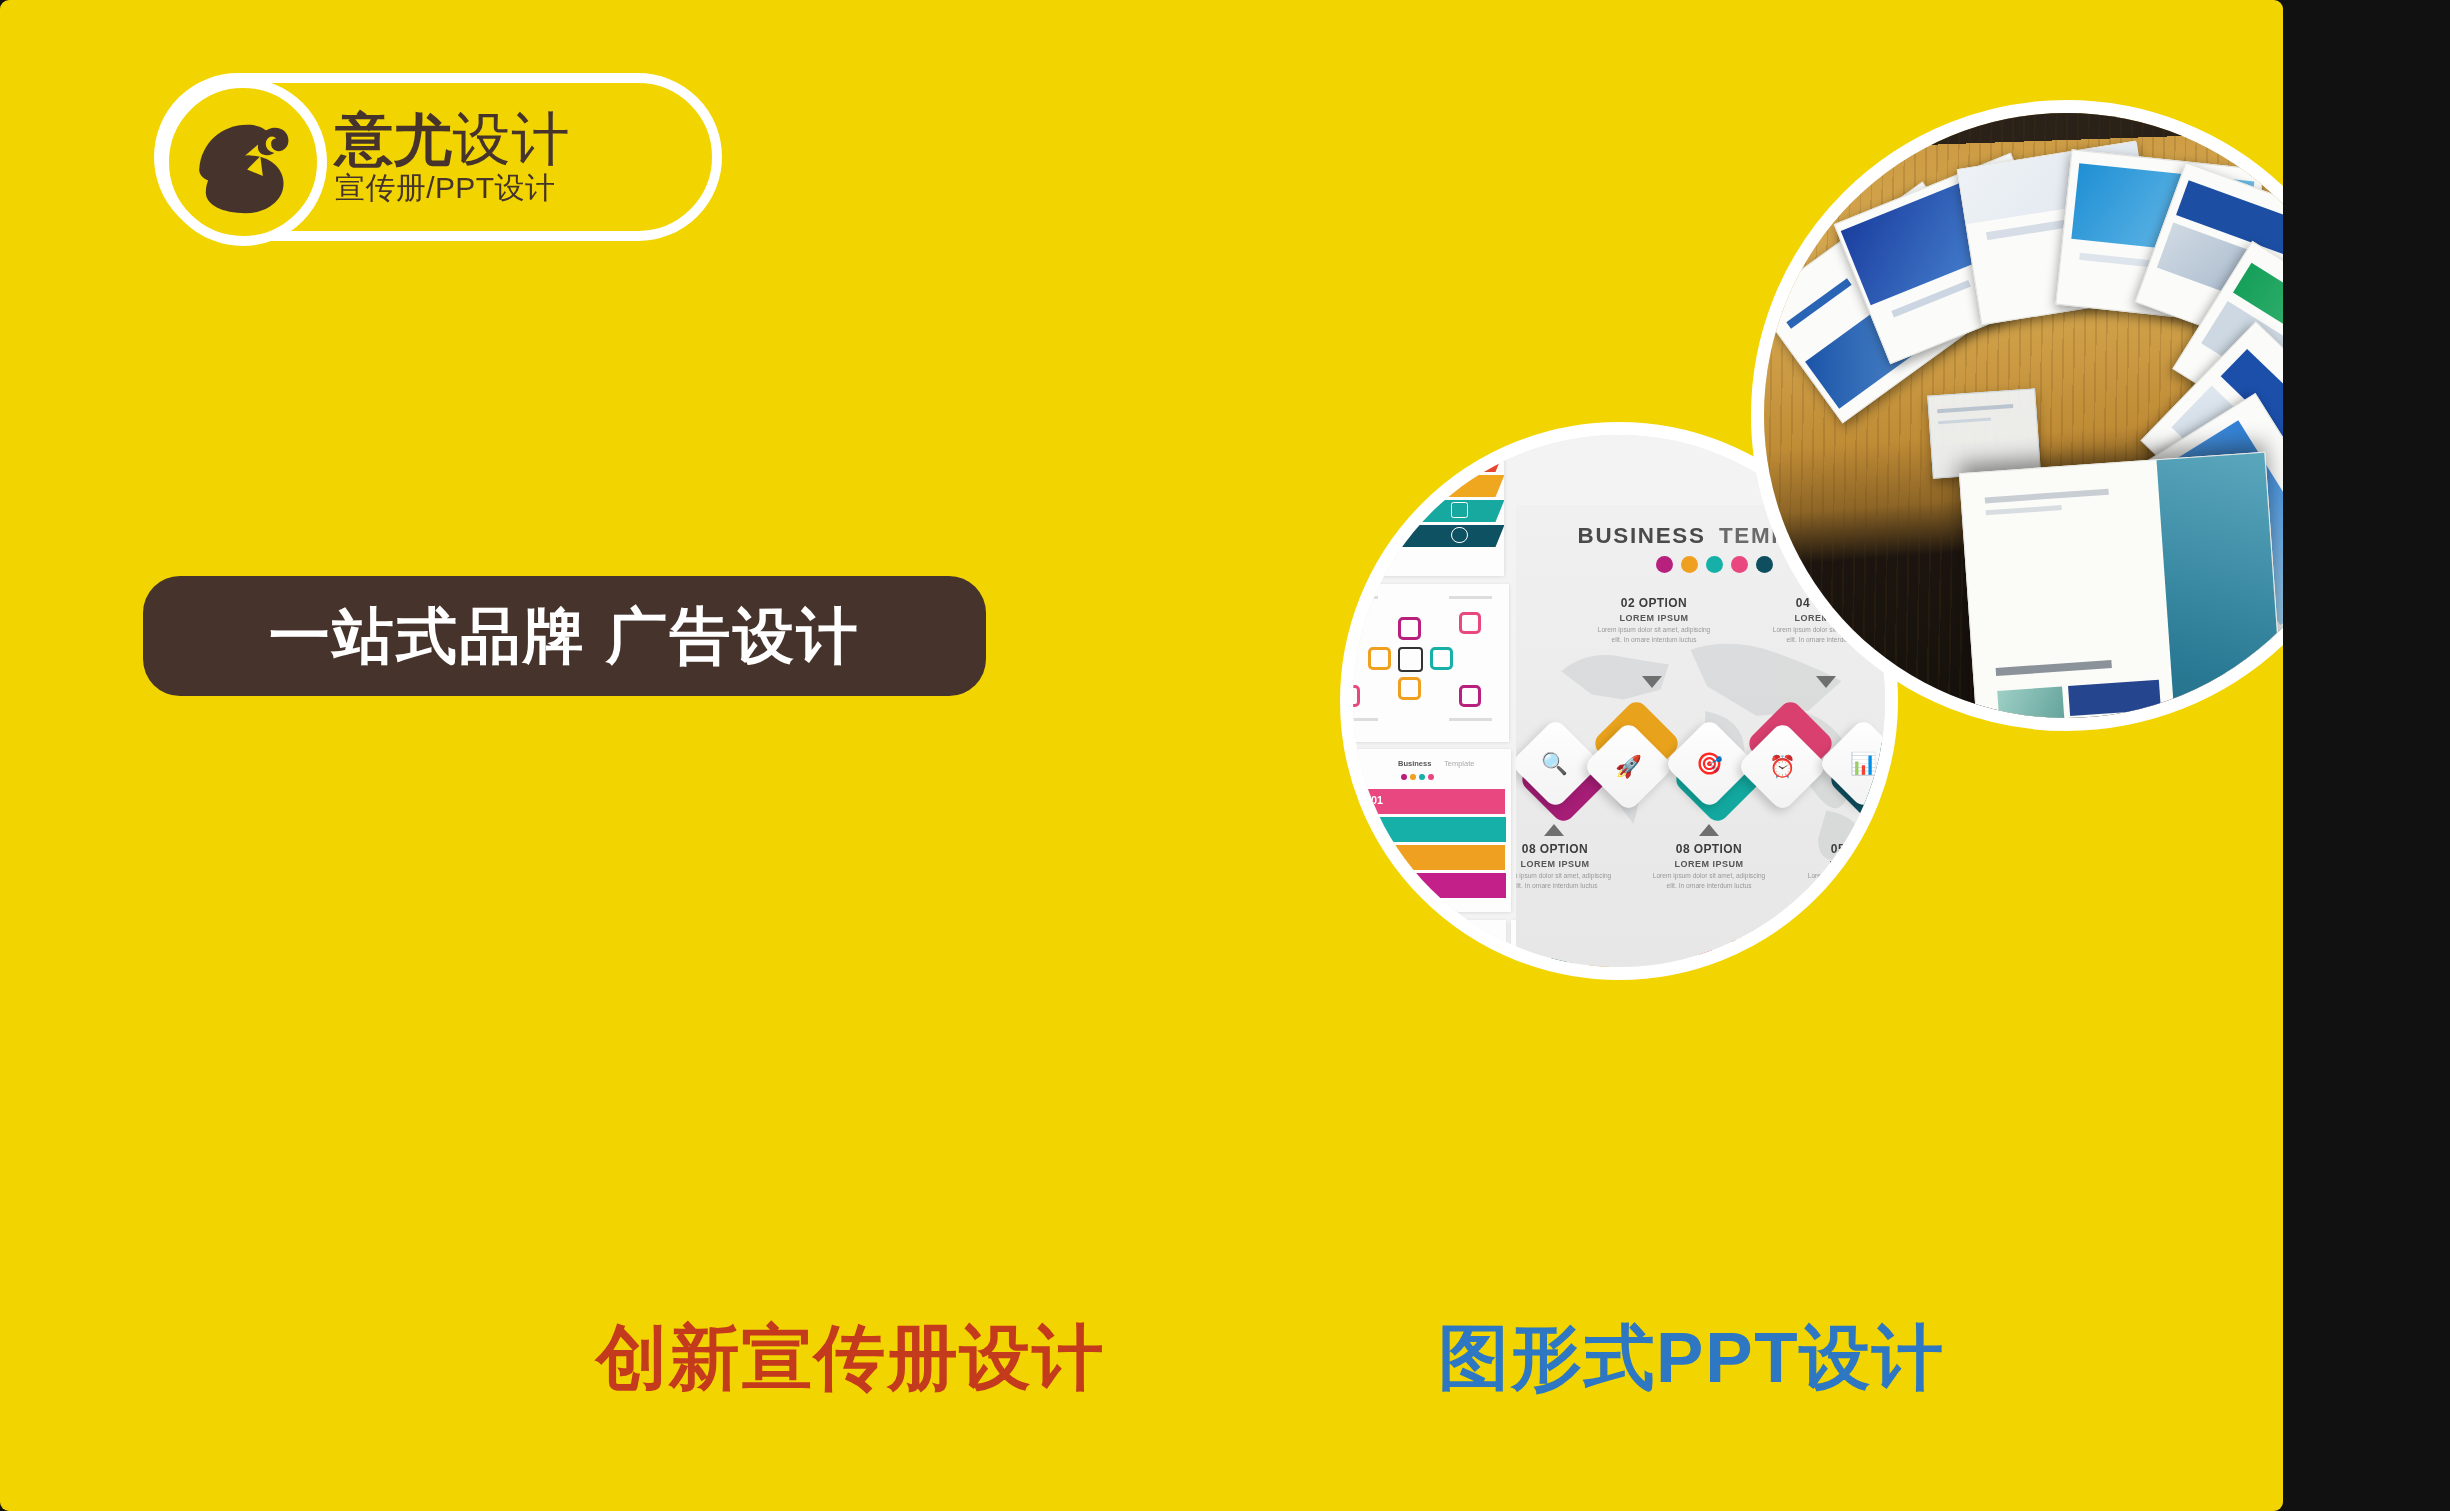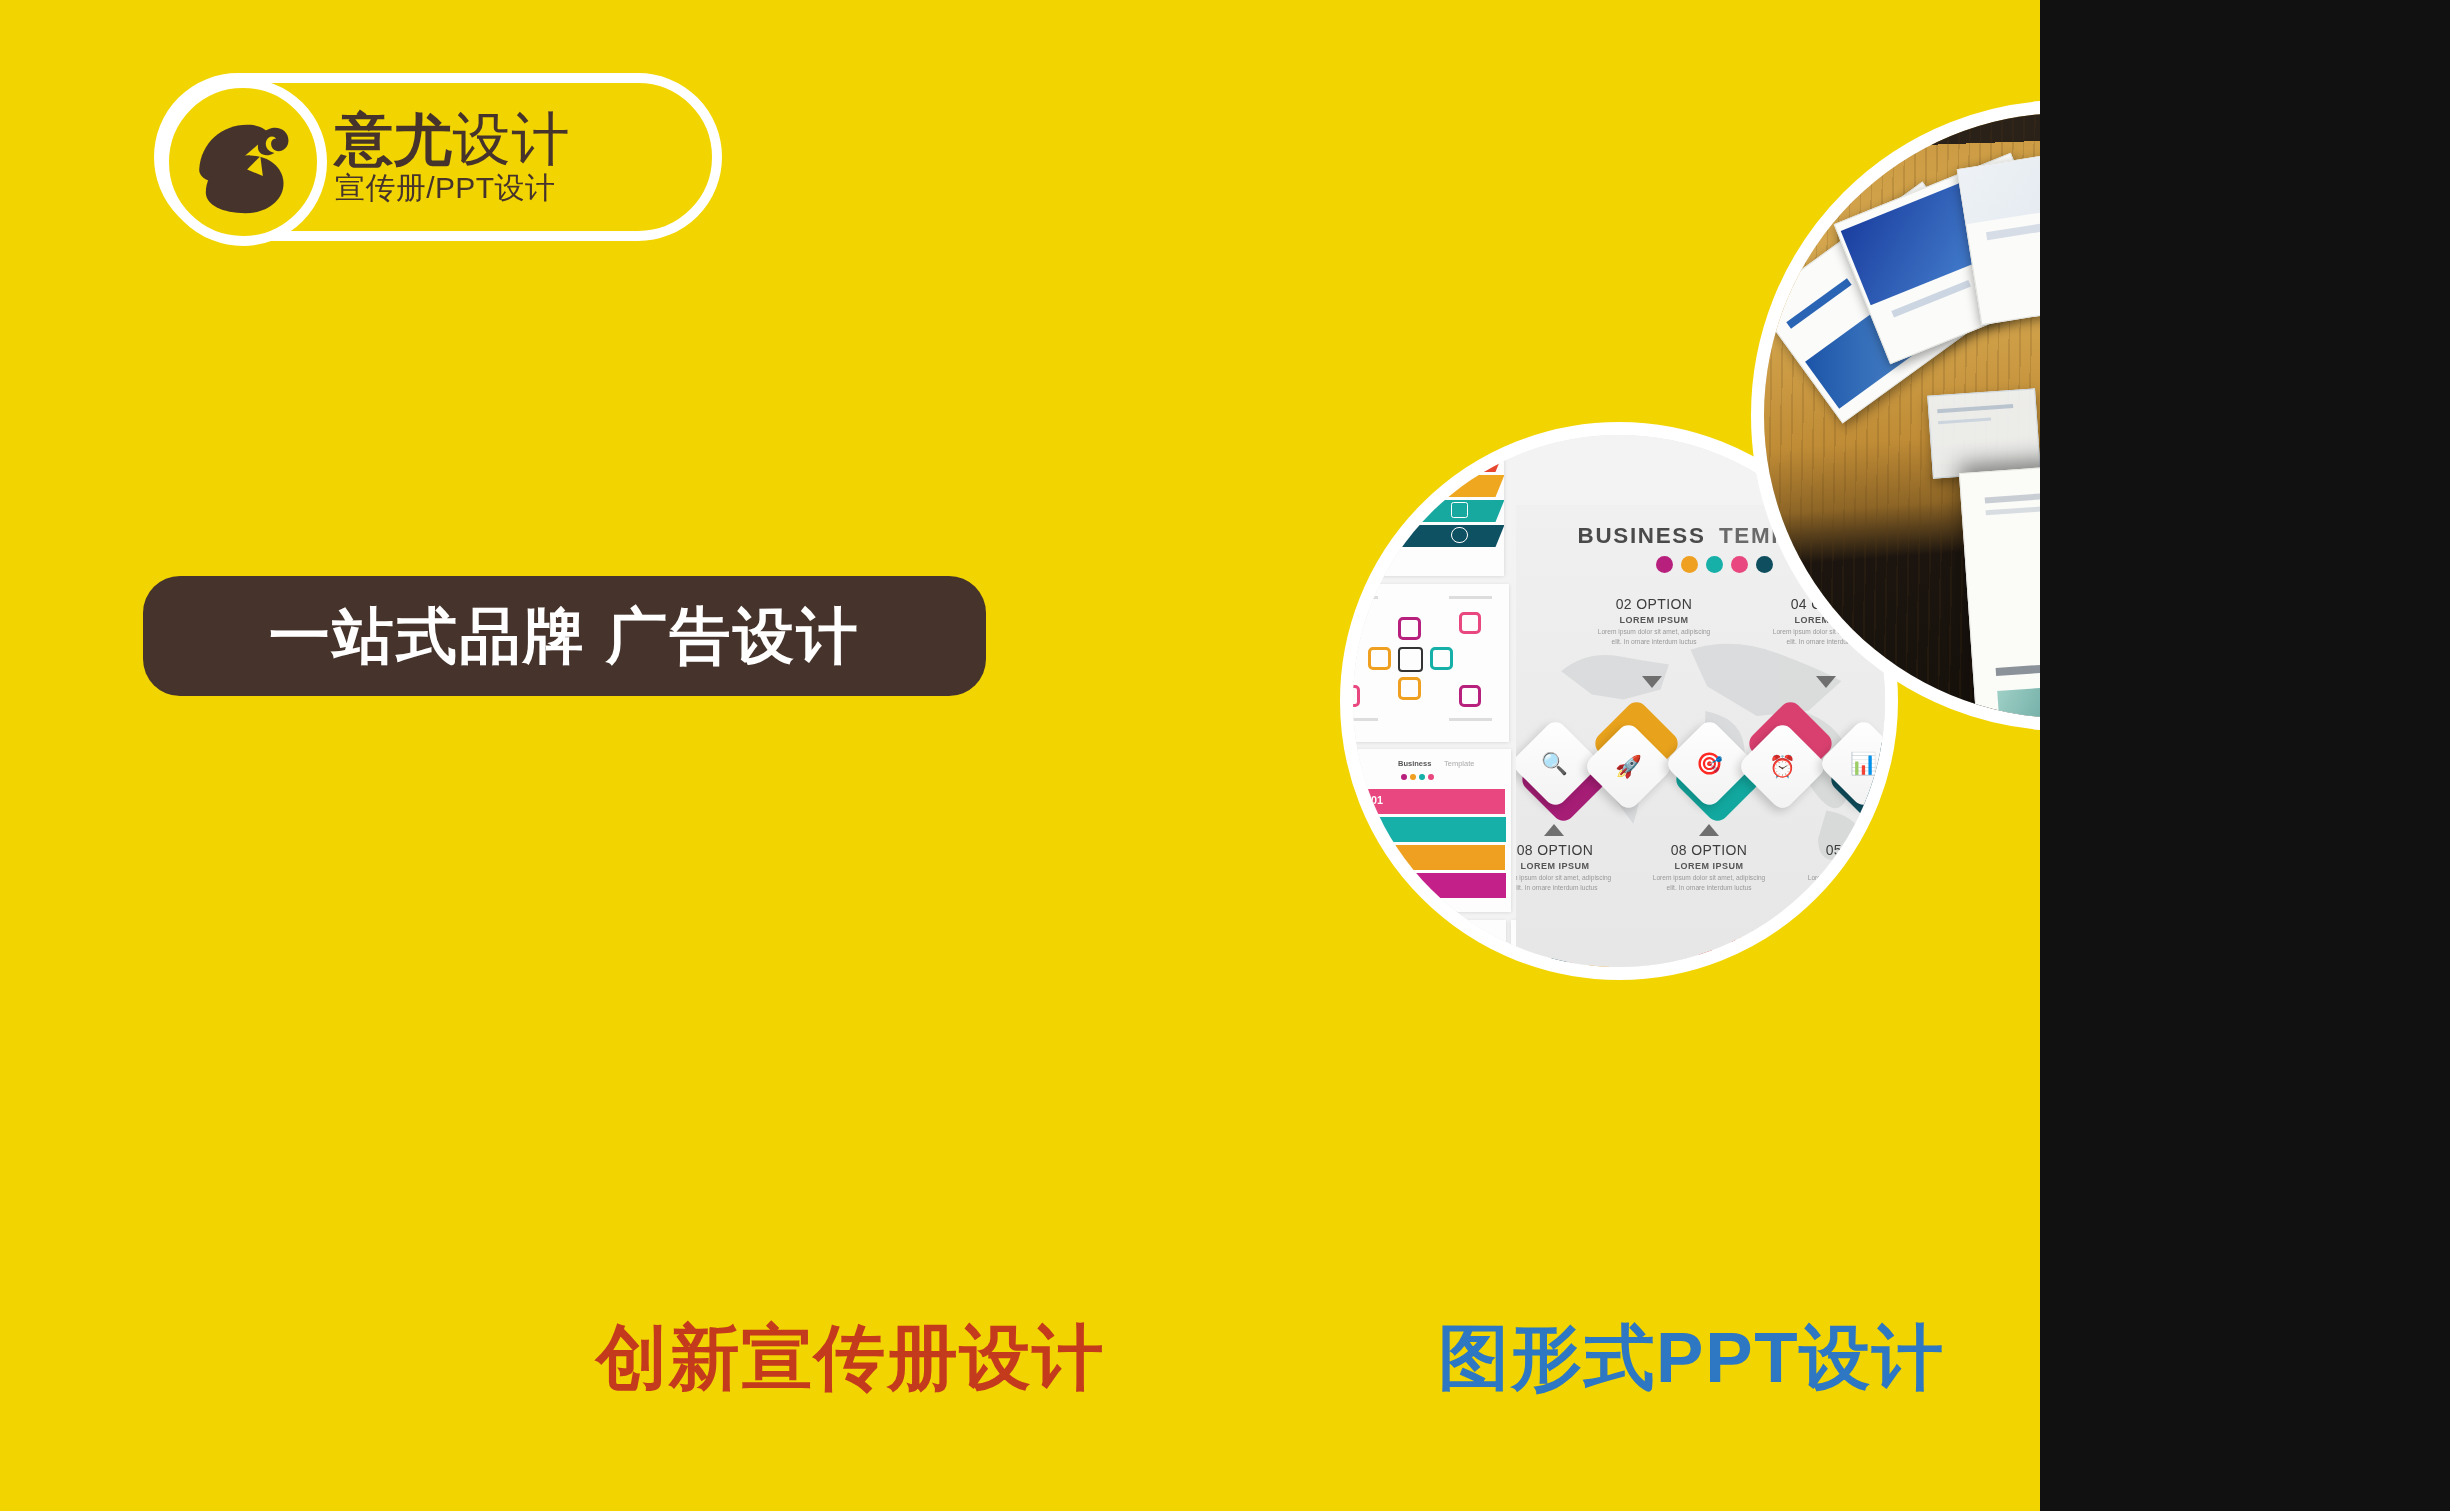--- a/index.html
+++ b/index.html
@@ -1,20 +1,21 @@
 <!DOCTYPE html>
 <html style="font-size:13.3px"><head>
 <meta charset="utf-8">
 <style>
   html,body{margin:0;padding:0;background:#111;}
   *{box-sizing:border-box;}
   .stage{
-    position:relative;width:2040px;height:1511px;overflow:hidden;
+    position:relative;width:2283px;height:1511px;overflow:hidden;
     background:#F2D500;
     font-family:"Liberation Sans","DejaVu Sans",sans-serif;
+    border-radius:9px;
   }
 
   
   .logo-box{
     position:absolute;left:154px;top:73px;width:568px;height:168px;
     border:10.8px solid #FFFFFF;border-radius:84px;
     display:flex;align-items:center;
   }
   .logo-mark{
     position:absolute;left:-5px;top:-5px;width:168px;height:168px;
@@ -102,21 +103,21 @@
     position:absolute;top:18px;left:0;width:100%;text-align:center;
     font-size:22.4px;font-weight:bold;color:#4a4a4a;letter-spacing:1.7px;
   }
   .ppt-title .t2{color:#6a6a6a;margin-left:13.3px;}
   .dotrow{position:absolute;top:51px;left:0;width:100%;display:flex;justify-content:center;gap:7.5px;}
   .dotrow b{display:block;width:17.4px;height:17.4px;border-radius:50%;}
   .worldmap{
     position:absolute;left:11.6px;top:108px;width:373px;height:274px;opacity:.22;
   }
   .opt{position:absolute;text-align:center;width:124px;}
-  .opt .ttl{font-size:14px;font-weight:normal;color:#3d3d3d;letter-spacing:0.4px;}
+  .opt .ttl{font-size:12px;font-weight:bold;color:#3d3d3d;letter-spacing:0.4px;}
   .opt .sub{font-size:9px;font-weight:bold;color:#555;letter-spacing:0.5px;margin-top:2.5px;}
   .opt .body{font-size:6.6px;color:#999;line-height:1.55;margin-top:2.5px;}
   .tri{width:0;height:0;border-left:10.8px solid transparent;border-right:10.8px solid transparent;position:absolute;}
   .tri.dn{border-top:12.4px solid #6f6f6f;}
   .tri.up{border-bottom:12.4px solid #6f6f6f;}
   .dia{position:absolute;width:65px;height:65px;transform:rotate(45deg);border-radius:11.6px;}
   .dia.white{background:linear-gradient(135deg,#ffffff 0%,#f2f2f2 100%);box-shadow:0 5px 10px rgba(0,0,0,.18);z-index:2;}
   .diaglyph{position:absolute;width:65px;height:65px;display:flex;align-items:center;justify-content:center;z-index:3;font-size:21.6px;}
 
   

